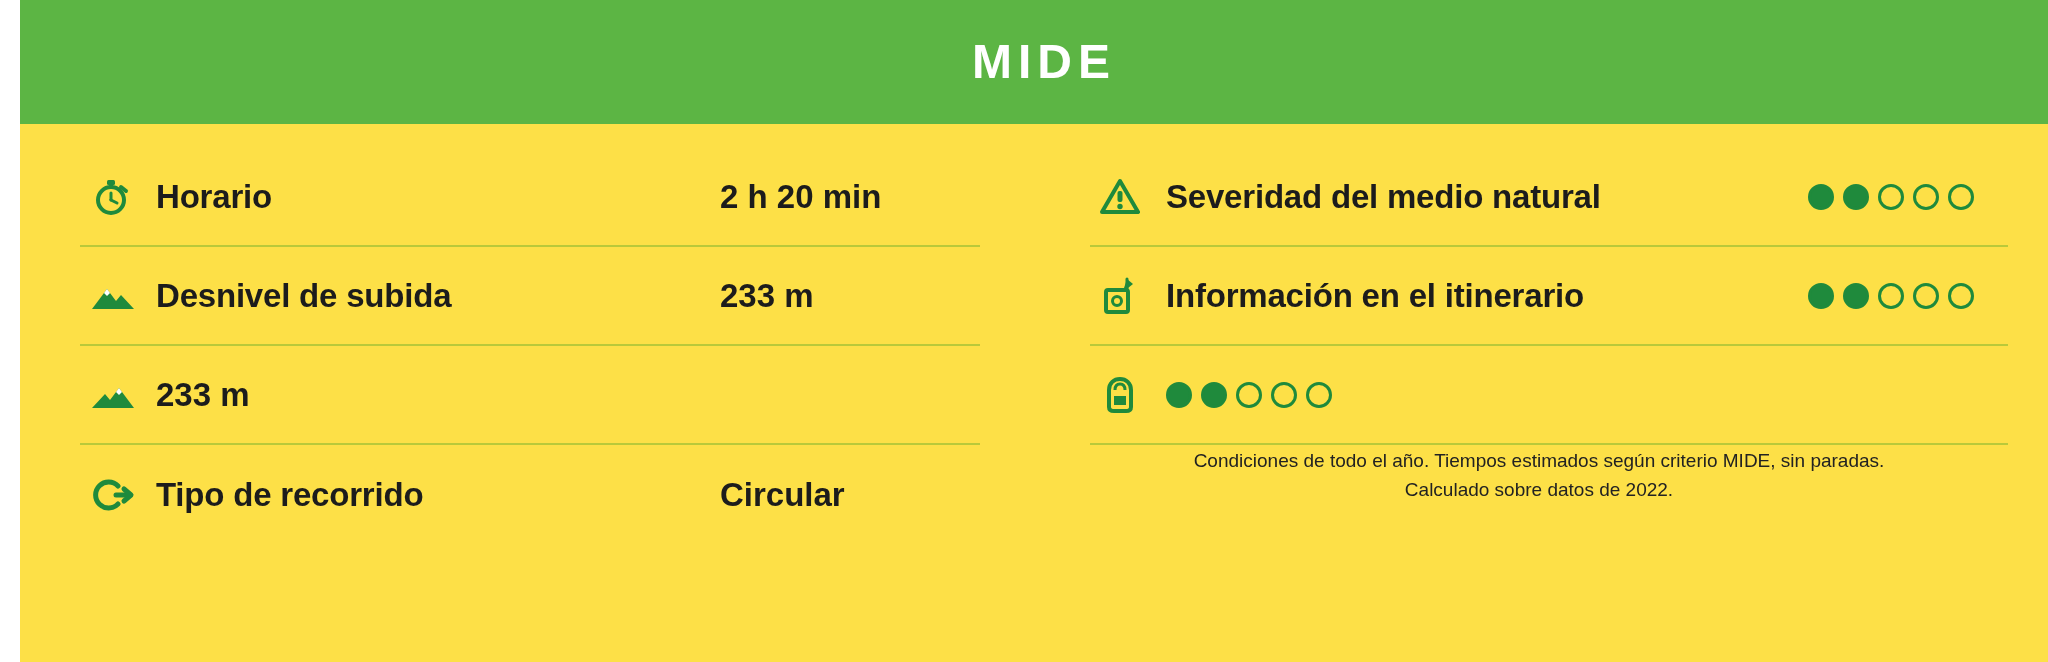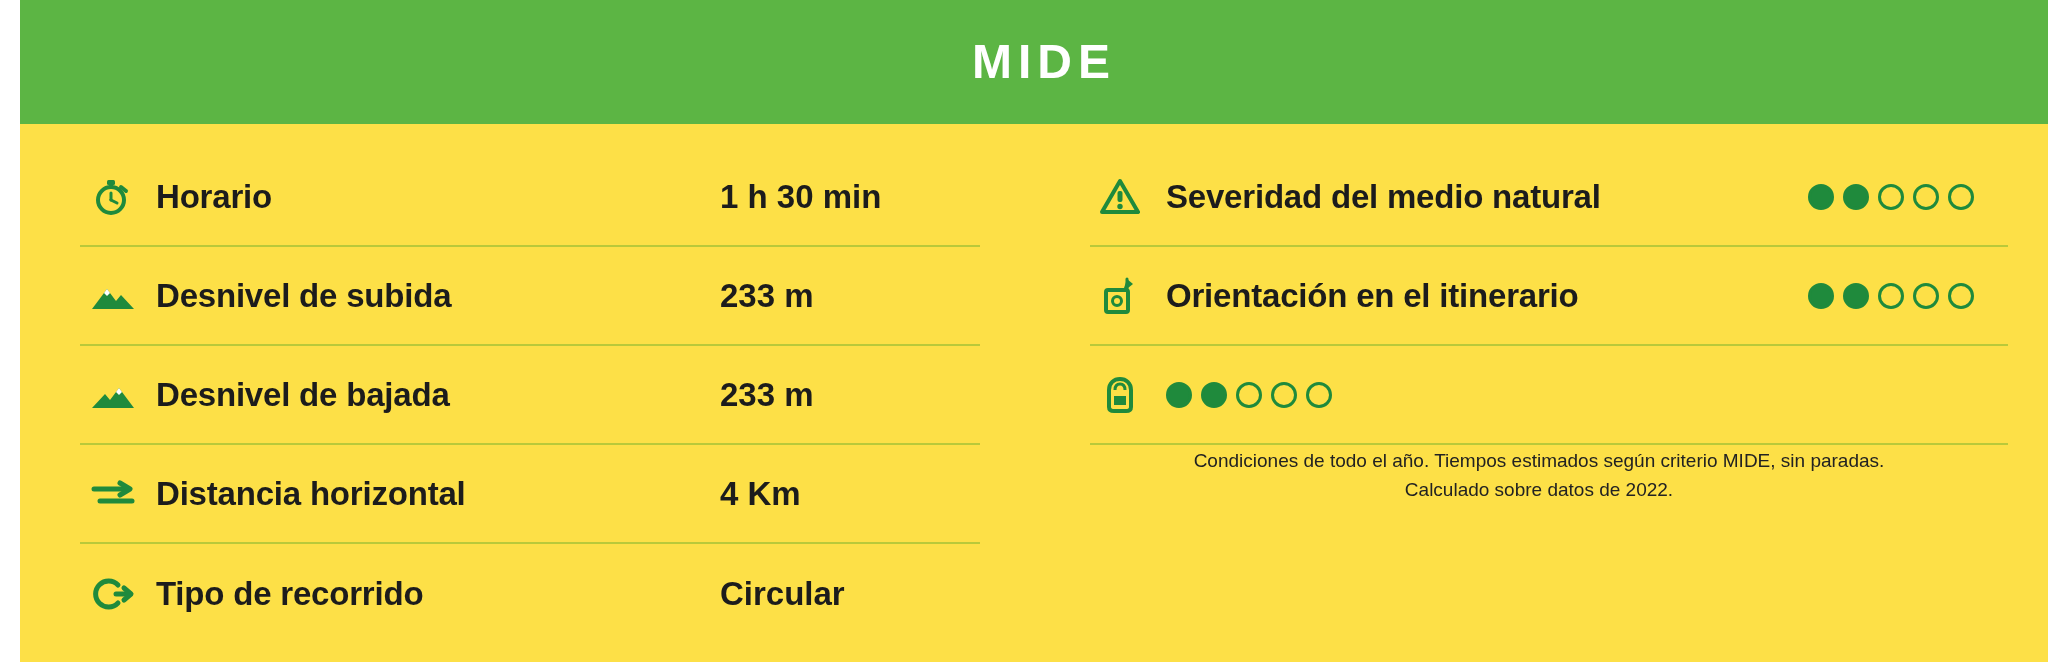--- a/index.html
+++ b/index.html
@@ -147,56 +147,44 @@
           <svg width="42" height="42" viewBox="0 0 42 42">
             <circle cx="21" cy="24" r="13" fill="none" stroke="#1f8a3c" stroke-width="4"></circle>
             <rect x="17" y="4" width="8" height="5" rx="1.5" fill="#1f8a3c"></rect>
             <rect x="19" y="8" width="4" height="4" fill="#1f8a3c"></rect>
             <path d="M31 11 l5 4" stroke="#1f8a3c" stroke-width="4" stroke-linecap="round"></path>
             <path d="M21 24 l0 -7" stroke="#1f8a3c" stroke-width="3" stroke-linecap="round"></path>
             <path d="M21 24 l6 3" stroke="#1f8a3c" stroke-width="3" stroke-linecap="round"></path>
           </svg>
         </div>
         <div class="label-cell">Horario</div>
-        <div class="value-cell">1 h 30 min</div>
+        <div class="value-cell">2 h 20 min</div>
       </div>
 
       <div class="row">
         <div class="icon-cell">
           <svg width="46" height="34" viewBox="0 0 46 34">
             <path d="M2 30 L17 10 L26 22 L31 16 L44 30 Z" fill="#1f8a3c"></path>
             <path d="M14 14 L17 10 L20 14 L17 17 Z" fill="#ffffff"></path>
           </svg>
         </div>
         <div class="label-cell">Desnivel de subida</div>
         <div class="value-cell">233 m</div>
       </div>
 
       <div class="row">
         <div class="icon-cell">
           <svg width="46" height="34" viewBox="0 0 46 34">
             <path d="M2 30 L15 16 L20 22 L29 10 L44 30 Z" fill="#1f8a3c"></path>
             <path d="M26 14 L29 10 L32 14 L29 17 Z" fill="#ffffff"></path>
           </svg>
         </div>
-        <div class="label-cell">Desnivel de bajada</div>
         <div class="value-cell">233 m</div>
       </div>
 
-      <div class="row">
-        <div class="icon-cell">
-          <svg width="46" height="30" viewBox="0 0 46 30">
-            <path d="M4 10 H36" stroke="#1f8a3c" stroke-width="5" stroke-linecap="round"></path>
-            <path d="M30 4 L40 10 L30 16" fill="none" stroke="#1f8a3c" stroke-width="5" stroke-linecap="round" stroke-linejoin="round"></path>
-            <path d="M10 22 H42" stroke="#1f8a3c" stroke-width="5" stroke-linecap="round"></path>
-          </svg>
-        </div>
-        <div class="label-cell">Distancia horizontal</div>
-        <div class="value-cell">4 Km</div>
-      </div>
 
       <div class="row last">
         <div class="icon-cell">
           <svg width="46" height="40" viewBox="0 0 46 40">
             <path d="M28 11 A13 13 0 1 0 28 29" fill="none" stroke="#1f8a3c" stroke-width="5" stroke-linecap="round"></path>
             <path d="M26 20 H40" stroke="#1f8a3c" stroke-width="5" stroke-linecap="round"></path>
             <path d="M34 14 L41 20 L34 26" fill="none" stroke="#1f8a3c" stroke-width="5" stroke-linecap="round" stroke-linejoin="round"></path>
           </svg>
         </div>
         <div class="label-cell">Tipo de recorrido</div>
@@ -227,21 +215,21 @@
 
       <div class="row">
         <div class="icon-cell">
           <svg width="40" height="40" viewBox="0 0 40 40">
             <rect x="6" y="14" width="22" height="22" rx="2" fill="none" stroke="#1f8a3c" stroke-width="4"></rect>
             <circle cx="17" cy="25" r="4.5" fill="none" stroke="#1f8a3c" stroke-width="3"></circle>
             <path d="M24 12 L27 3 L33 8 L28 12 Z" fill="#1f8a3c"></path>
             <path d="M27 3 L27 14" stroke="#1f8a3c" stroke-width="3" stroke-linecap="round"></path>
           </svg>
         </div>
-        <div class="label-cell">Orientación en el itinerario</div>
+        <div class="label-cell">Información en el itinerario</div>
         <div class="dots-cell">
           <span class="dot filled"></span>
           <span class="dot filled"></span>
           <span class="dot"></span>
           <span class="dot"></span>
           <span class="dot"></span>
         </div>
       </div>
 
 

